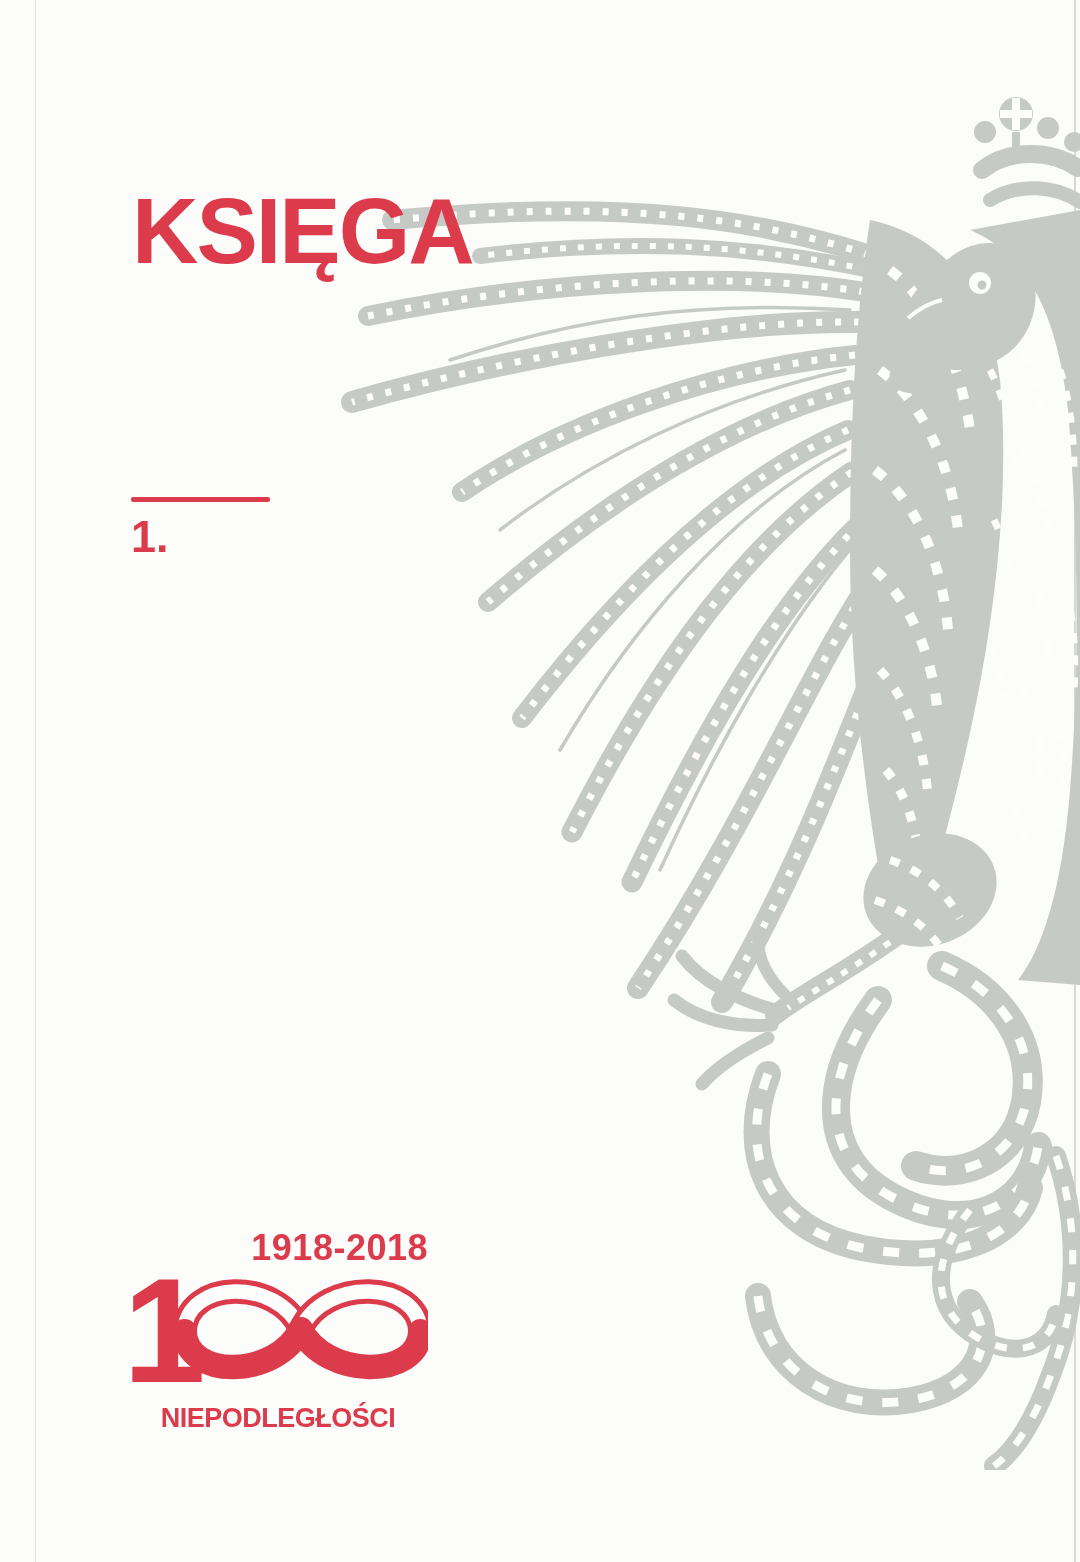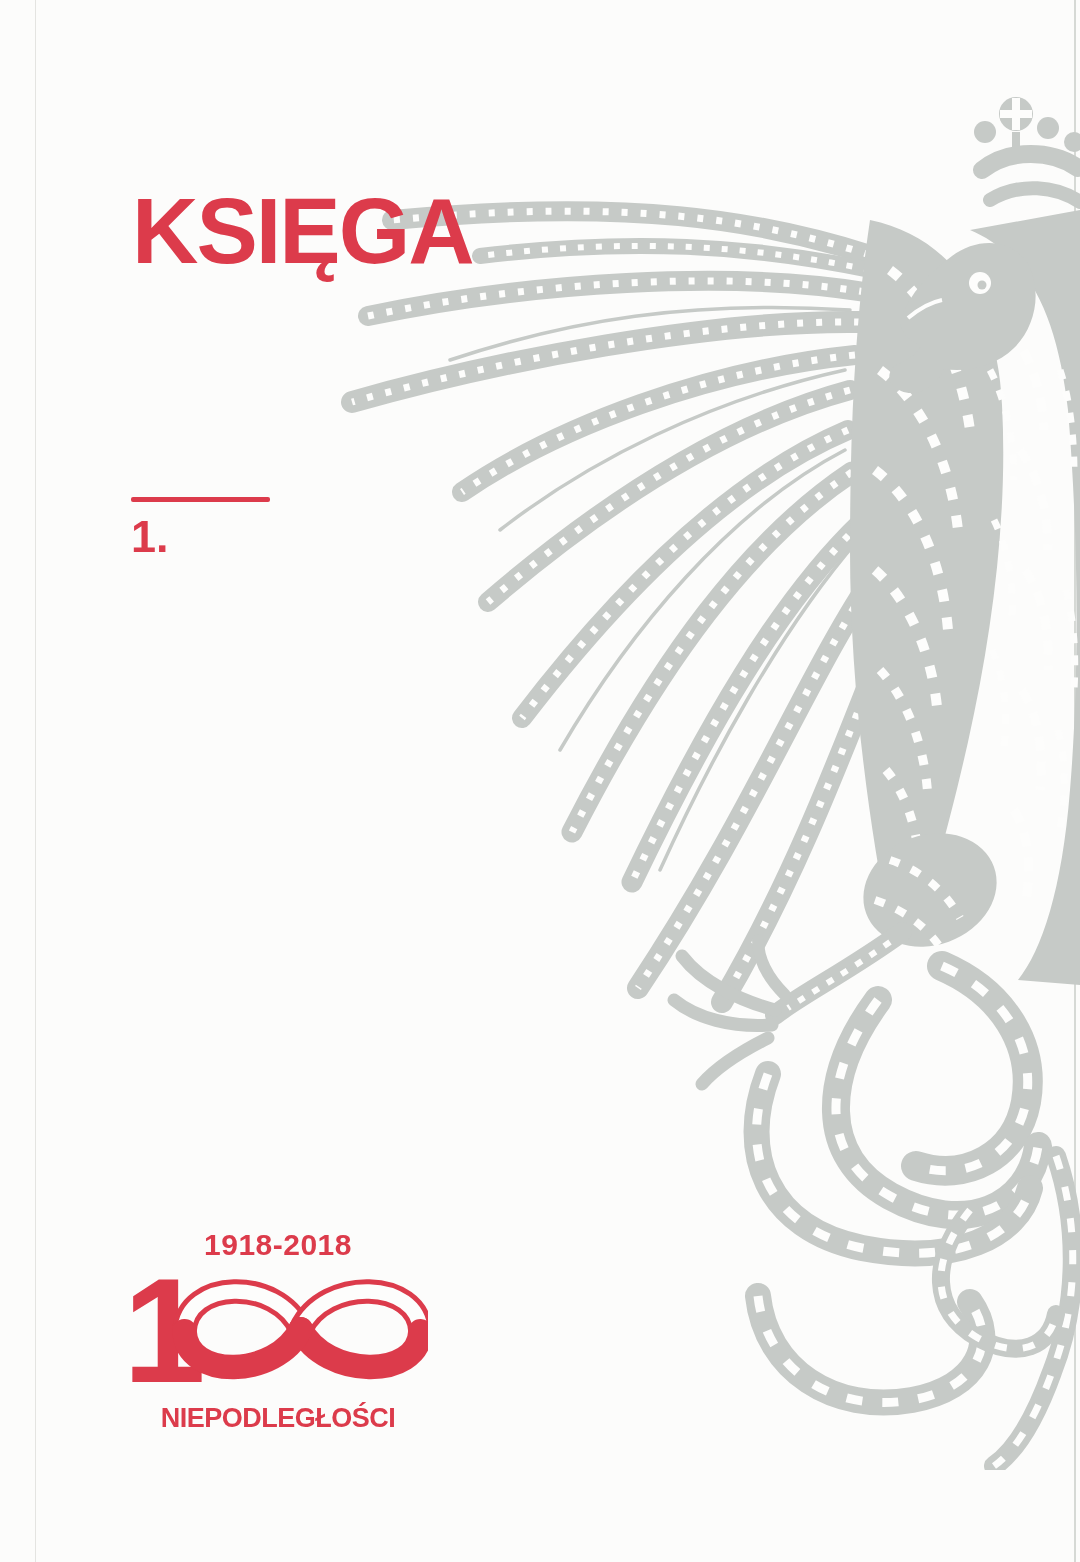--- a/index.html
+++ b/index.html
@@ -26,21 +26,21 @@
   .rule{
     position:absolute;left:131px;top:497px;width:139px;height:5px;
     background:var(--red);border-radius:2px;z-index:3;
   }
   .volume{
     position:absolute;left:131px;top:514px;z-index:3;
     color:var(--red);font-weight:bold;font-size:45px;line-height:1;
   }
   .logo-years{
     position:absolute;left:128px;top:1230px;width:300px;z-index:3;
-    text-align:center;color:var(--red);font-weight:bold;font-size:30px;
+    text-align:right;color:var(--red);font-weight:bold;font-size:36px;
     letter-spacing:0.5px;line-height:1;
   }
   .logo-mark{position:absolute;left:128px;top:1264px;width:300px;height:127px;z-index:3;}
   .logo-mark text{font-family:"Liberation Sans",sans-serif;font-weight:bold;fill:var(--red);}
   .logo-tagline{
     position:absolute;left:118px;top:1402px;width:320px;z-index:3;
     text-align:center;color:var(--red);font-weight:bold;font-size:27px;
     line-height:33px;letter-spacing:-0.5px;
   }
   .logo-tagline span{display:block;}

